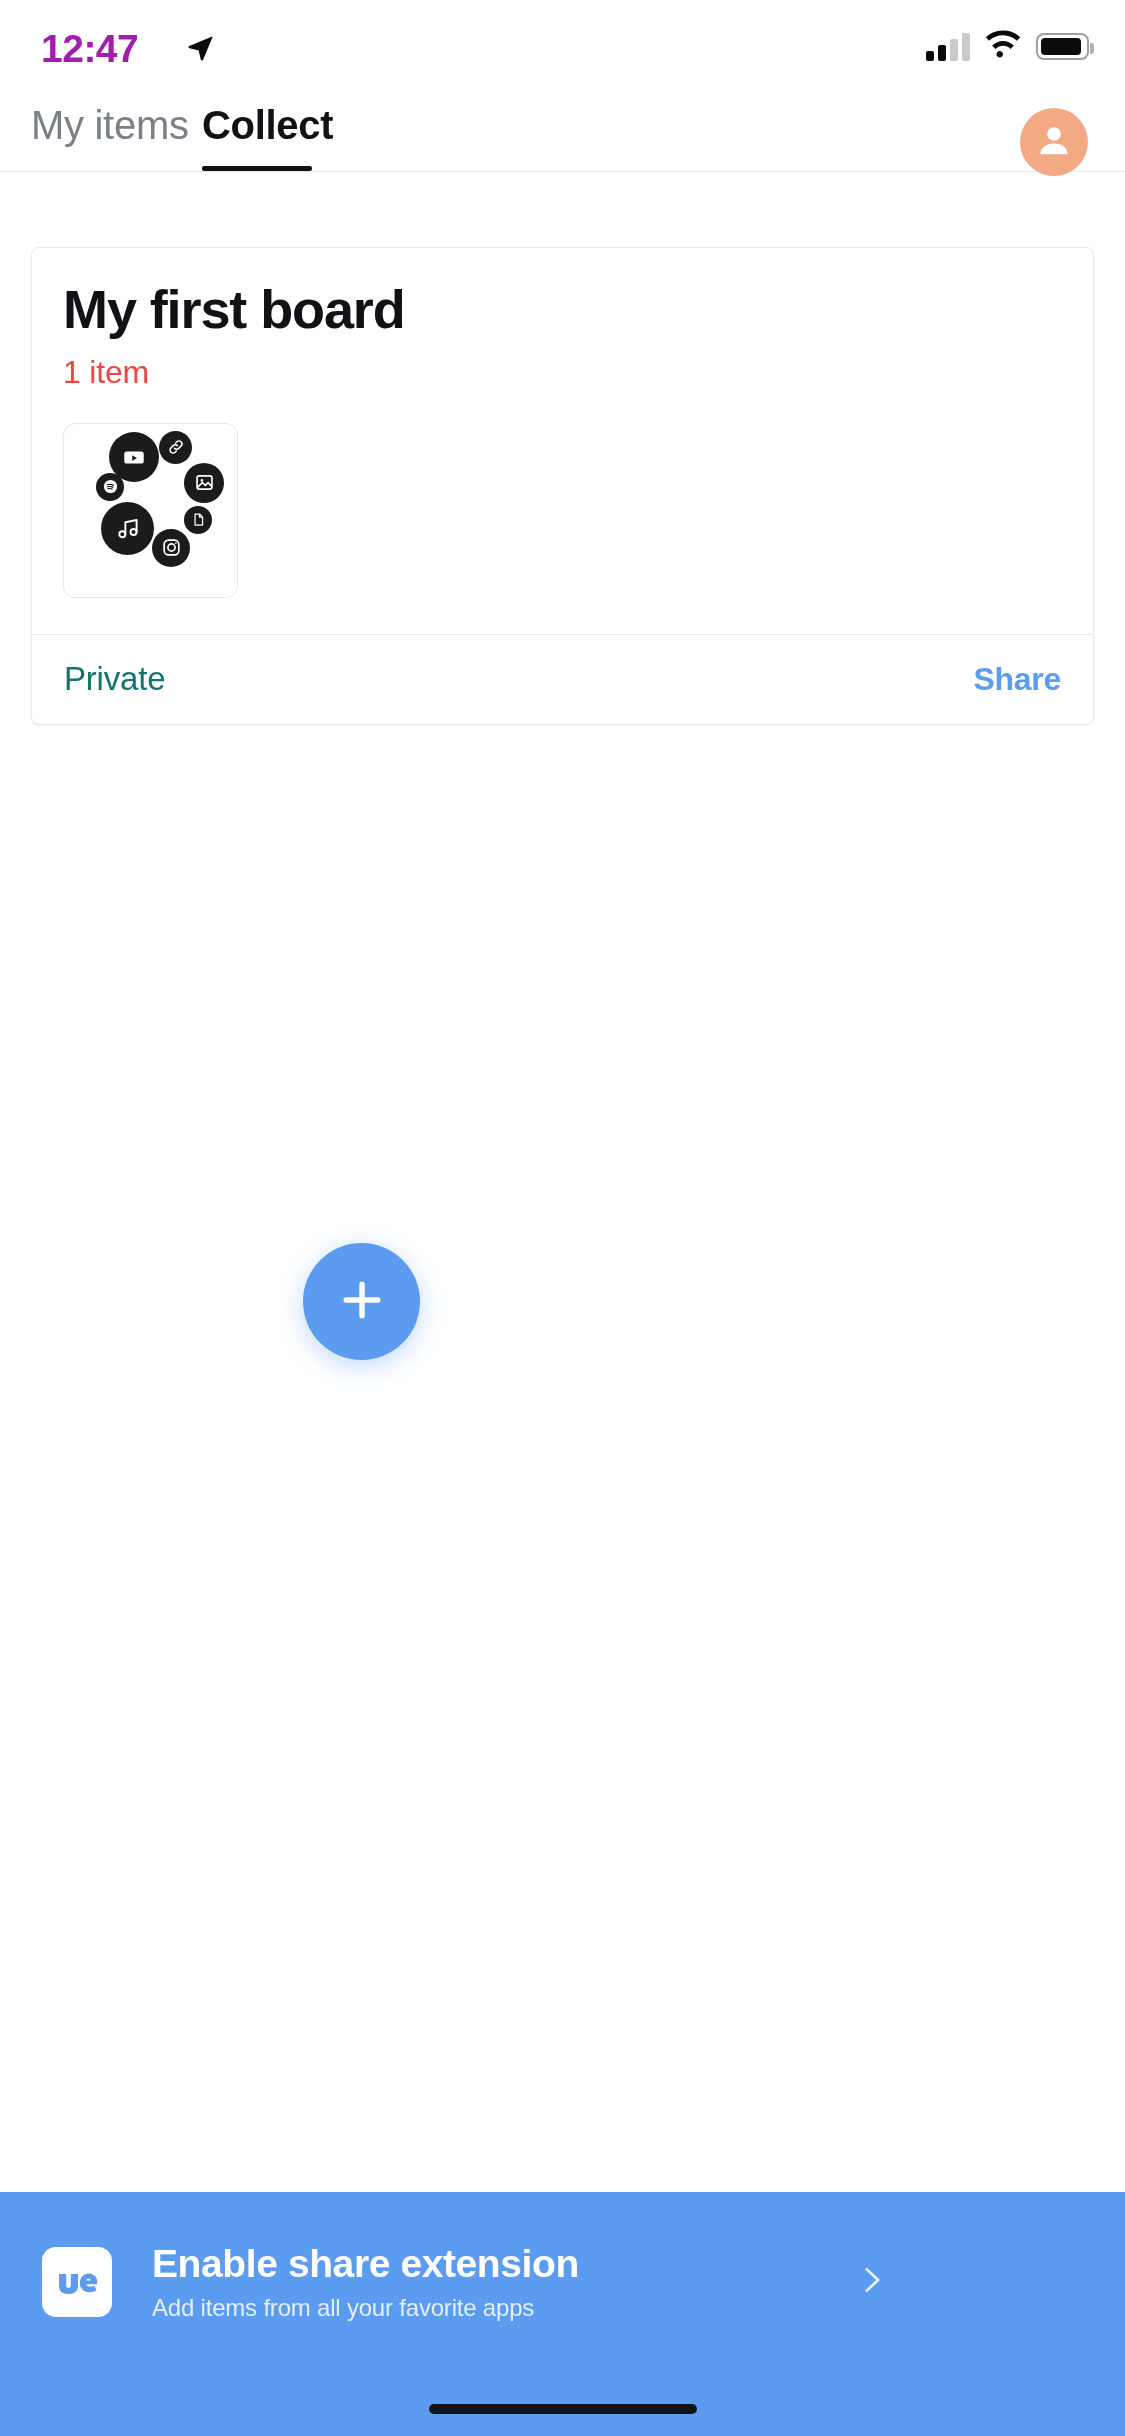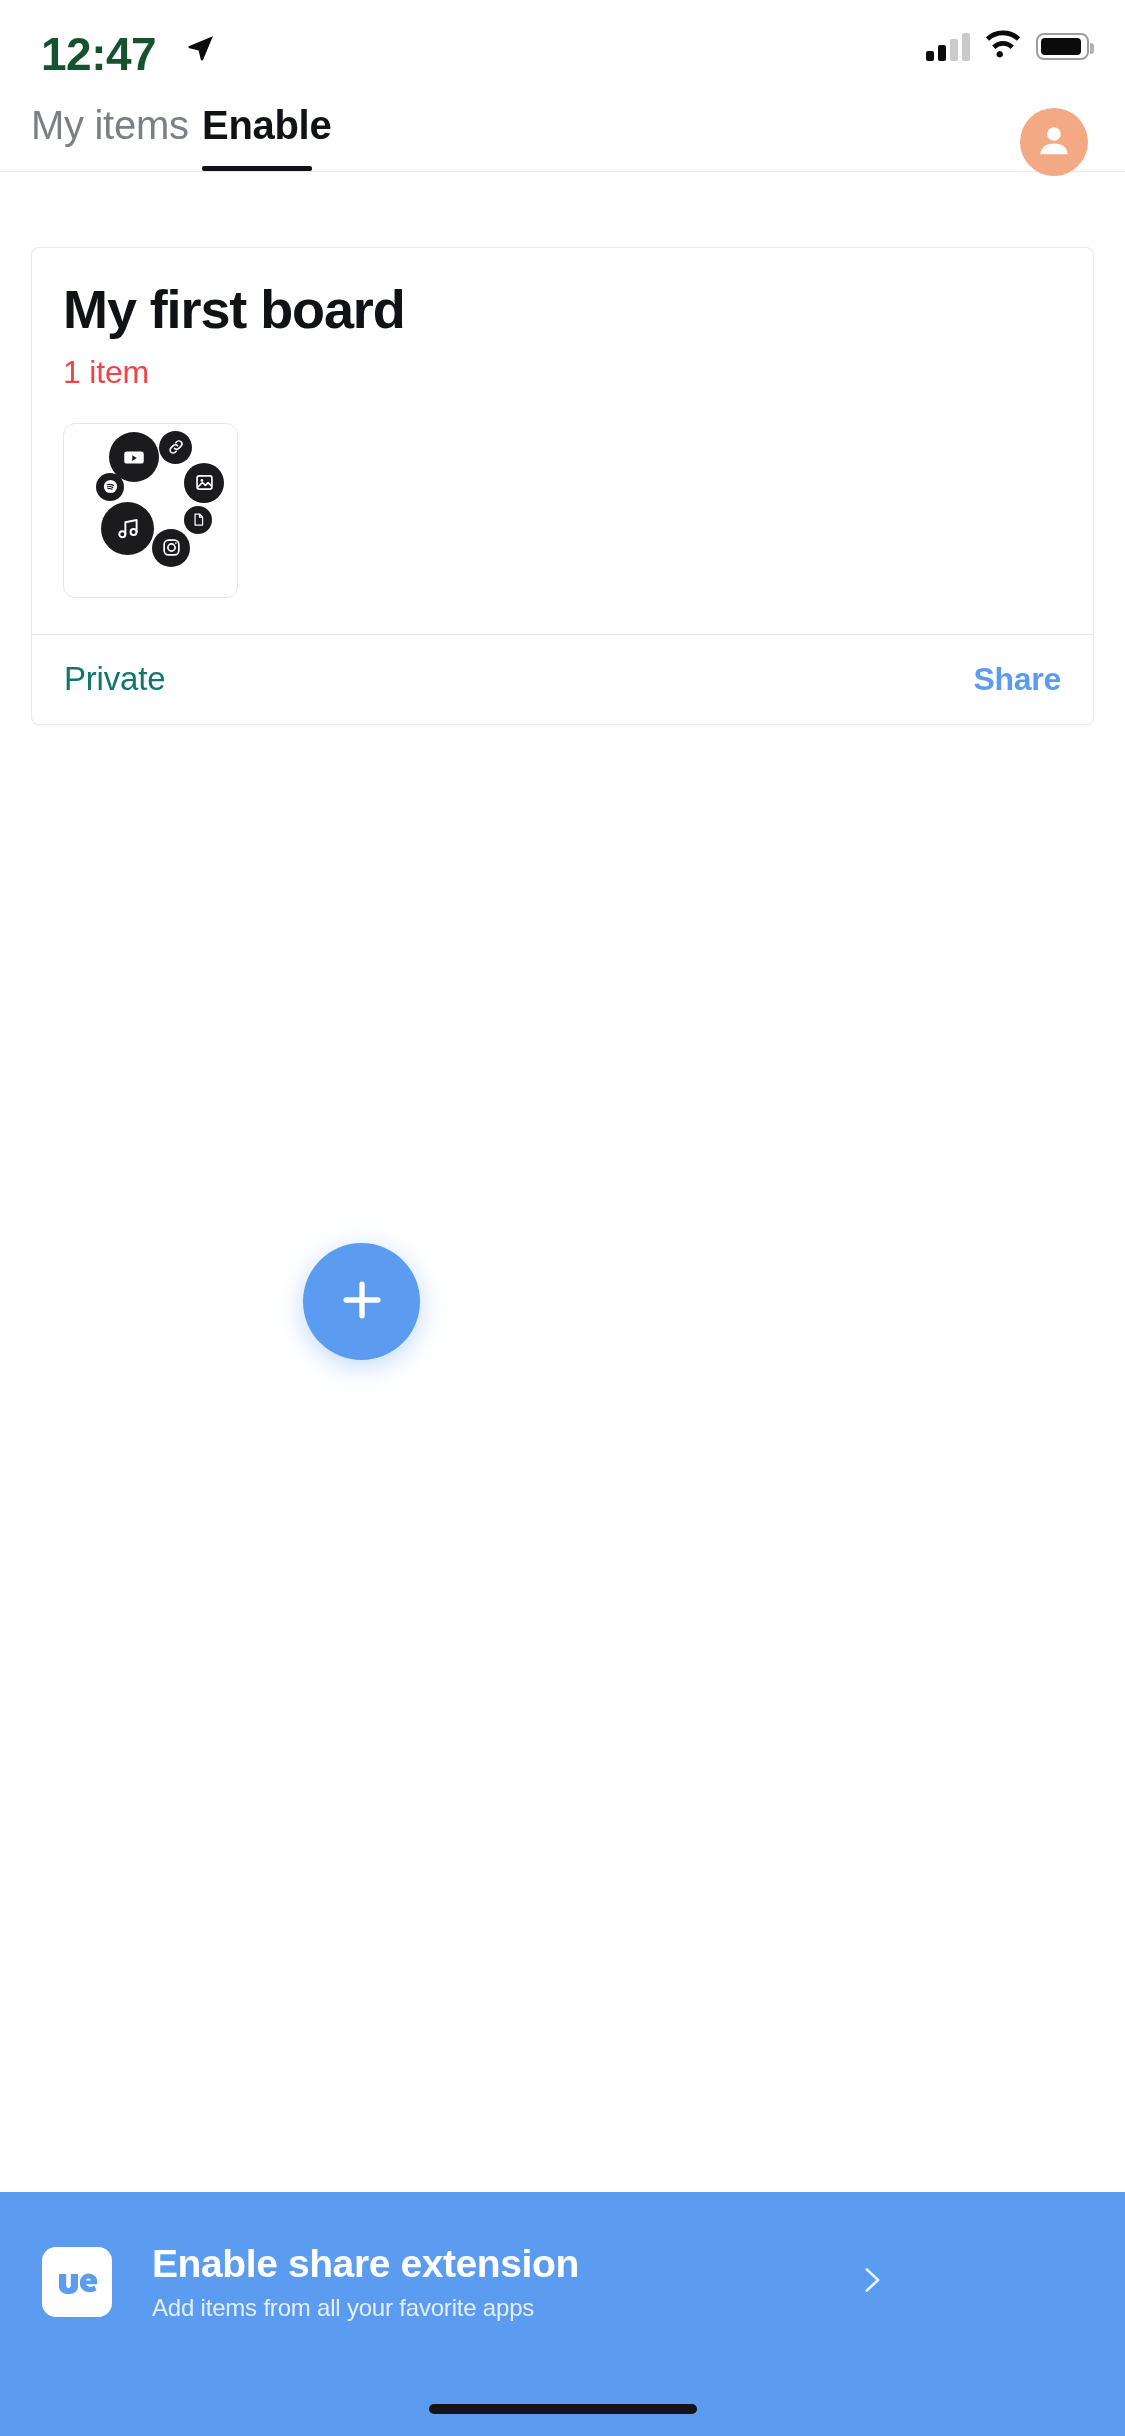--- a/index.html
+++ b/index.html
@@ -11,21 +11,21 @@
     overflow:hidden;
   }
   #screen { position:relative; width:1125px; height:2436px; background:#fff; }
 
   
   .statusbar {
     position:absolute; top:0; left:0; width:1125px; height:100px;
   }
   .sb-time {
     position:absolute; left:41px; top:27px;
-    font-size:46px; font-weight:600; color:#14532d;
+    font-size:39px; font-weight:600; color:#a21caf;
     letter-spacing:-0.5px;
     text-align:right;
   }
   .sb-loc { position:absolute; left:186px; top:33px; }
   .sb-right {
     position:absolute; right:36px; top:30px;
     display:flex; align-items:center; gap:14px;
   }
   .sig { display:flex; align-items:flex-end; gap:4px; height:30px; }
   .sig i { display:block; width:8px; border-radius:2px; background:#c9c9ce; }
@@ -173,21 +173,21 @@
           <b></b>
         </span>
     </div>
   </div>
 
   <div class="tabbar">
     <div class="tab t-myitems">
       <span>My items</span>
     </div>
     <div class="tab t-boards">
-      <span>Enable</span>
+      <span>Collect</span>
     </div>
     <div class="tab-underline"></div>
     <div class="avatar">
       <span>
         <svg width="40" height="40" viewBox="0 0 24 24">
           <circle cx="12" cy="8.4" r="4.1" fill="#fff"></circle>
           <path d="M3.9 20.5c0-4.2 3.6-6.4 8.1-6.4s8.1 2.2 8.1 6.4z" fill="#fff"></path>
         </svg>
       </span>
     </div>

